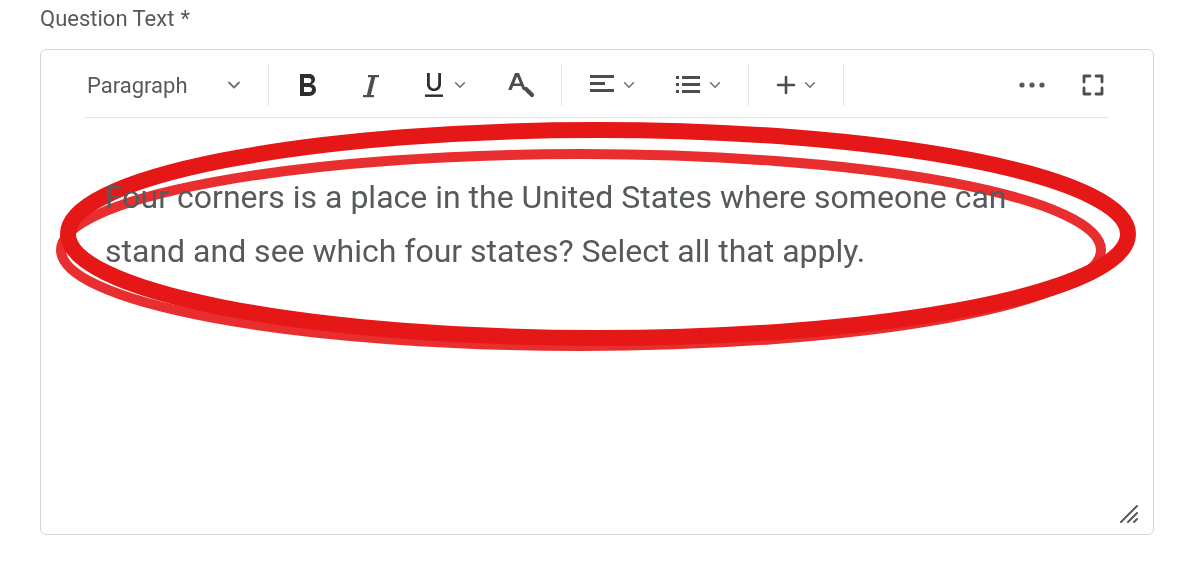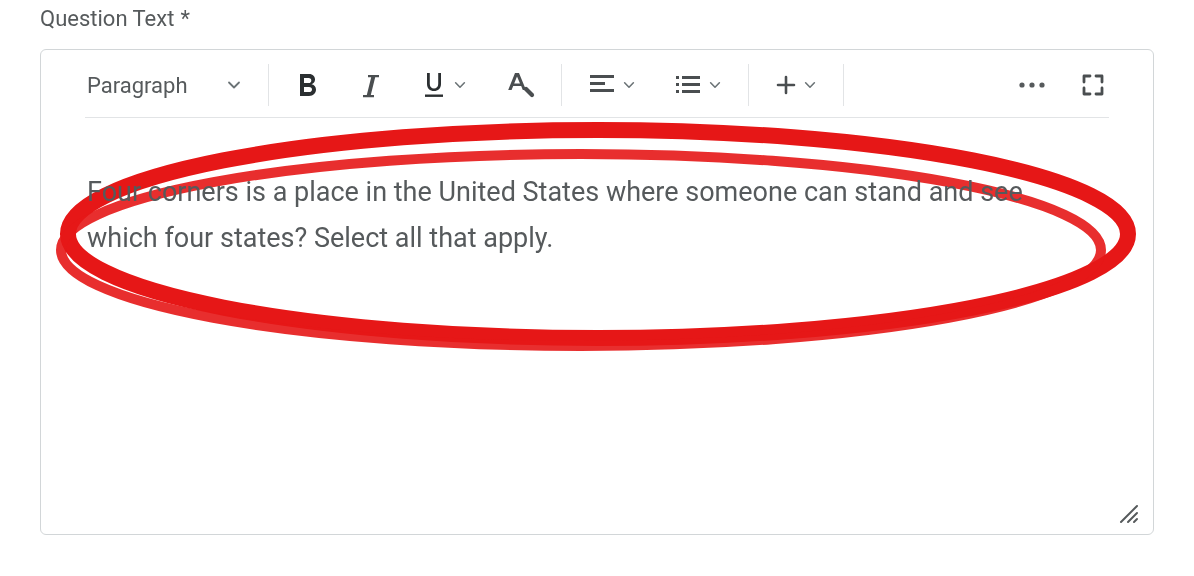--- a/index.html
+++ b/index.html
@@ -86,24 +86,24 @@
     justify-content: center;
   }
   .dots svg circle { fill: #565a5c; }
   .spacer { flex: 1; }
   .red-ring {
     position: absolute;
     pointer-events: none;
   }
   .content-area {
     position: absolute;
-    left: 46px;
+    left: 64px;
     right: 60px;
     top: 120px;
-    font-size: 27px;
+    font-size: 32px;
     color: #565a5c;
     line-height: 1.7;
   }
   .resize-handle {
     position: absolute;
     right: 14px;
     bottom: 10px;
   }
   svg { display: block; }
 </style>

